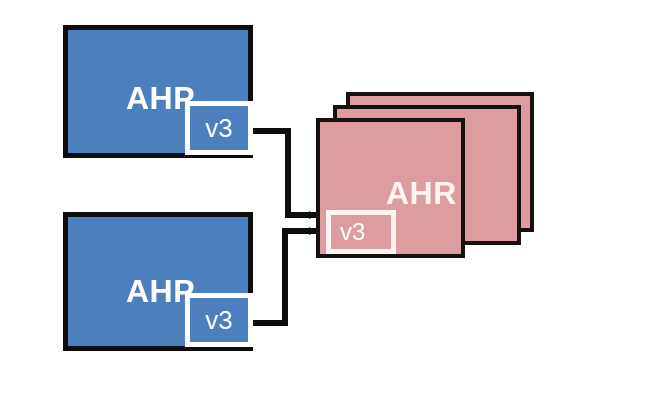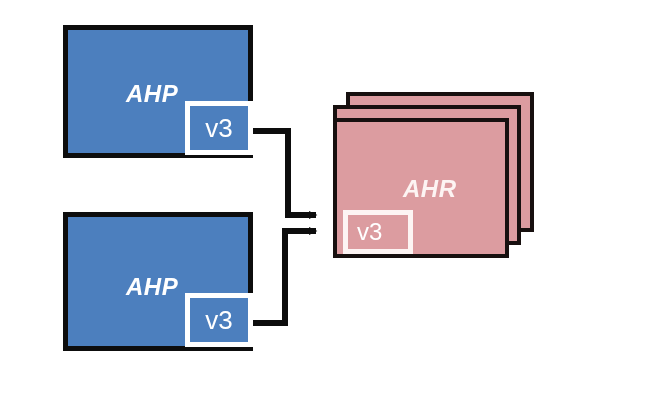--- a/index.html
+++ b/index.html
@@ -35,25 +35,24 @@
   }
   .ahr-panel {
     background: #dc9ca0;
     border: 4px solid #17100f;
     box-sizing: border-box;
   }
   .node-title {
     position: absolute;
     color: #ffffff;
     font-weight: bold;
-    font-size: 24px;
+    font-size: 32px;
     letter-spacing: 0.5px;
     line-height: 1;
     white-space: nowrap;
-    font-style: italic;
   }
   .ahr-title {
     color: #fdf4f3;
   }
   .version-tag {
     position: absolute;
     box-sizing: border-box;
     display: flex;
     align-items: center;
     justify-content: center;
@@ -89,21 +88,21 @@
 
     <path d="M250,131 L288,131 L288,215 L316,215" fill="none" stroke="#0d0d0d" stroke-width="6" stroke-linecap="butt" stroke-linejoin="miter" marker-end="url(#arrow-right)"></path>
 
     <path d="M250,323 L285,323 L285,231 L316,231" fill="none" stroke="#0d0d0d" stroke-width="6" stroke-linecap="butt" stroke-linejoin="miter" marker-end="url(#arrow-right)"></path>
   </svg>
 
   <div class="node-box ahr-panel" style="left:346px; top:92px; width:188px; height:140px;"></div>
 
   <div class="node-box ahr-panel" style="left:333px; top:105px; width:188px; height:140px;"></div>
 
-  <div class="node-box ahr-panel" style="left:333px; top:118px; width:176px; height:140px;">
+  <div class="node-box ahr-panel" style="left:316px; top:118px; width:149px; height:140px;">
     <span class="node-title ahr-title" style="left:66px; top:55px;">AHR</span>
     <span class="version-tag version-tag-pink" style="left:6px; top:88px; width:70px; height:44px;">v3</span>
   </div>
 
   <div class="node-box ahp-box" style="left:63px; top:25px; width:190px; height:133px;">
     <span class="node-title" style="left:58px; top:52px;">AHP</span>
     <span class="version-tag version-tag-blue" style="left:117px; top:71px; width:68px; height:54px;">v3</span>
   </div>
 
   <div class="node-box ahp-box" style="left:63px; top:212px; width:190px; height:139px;">

